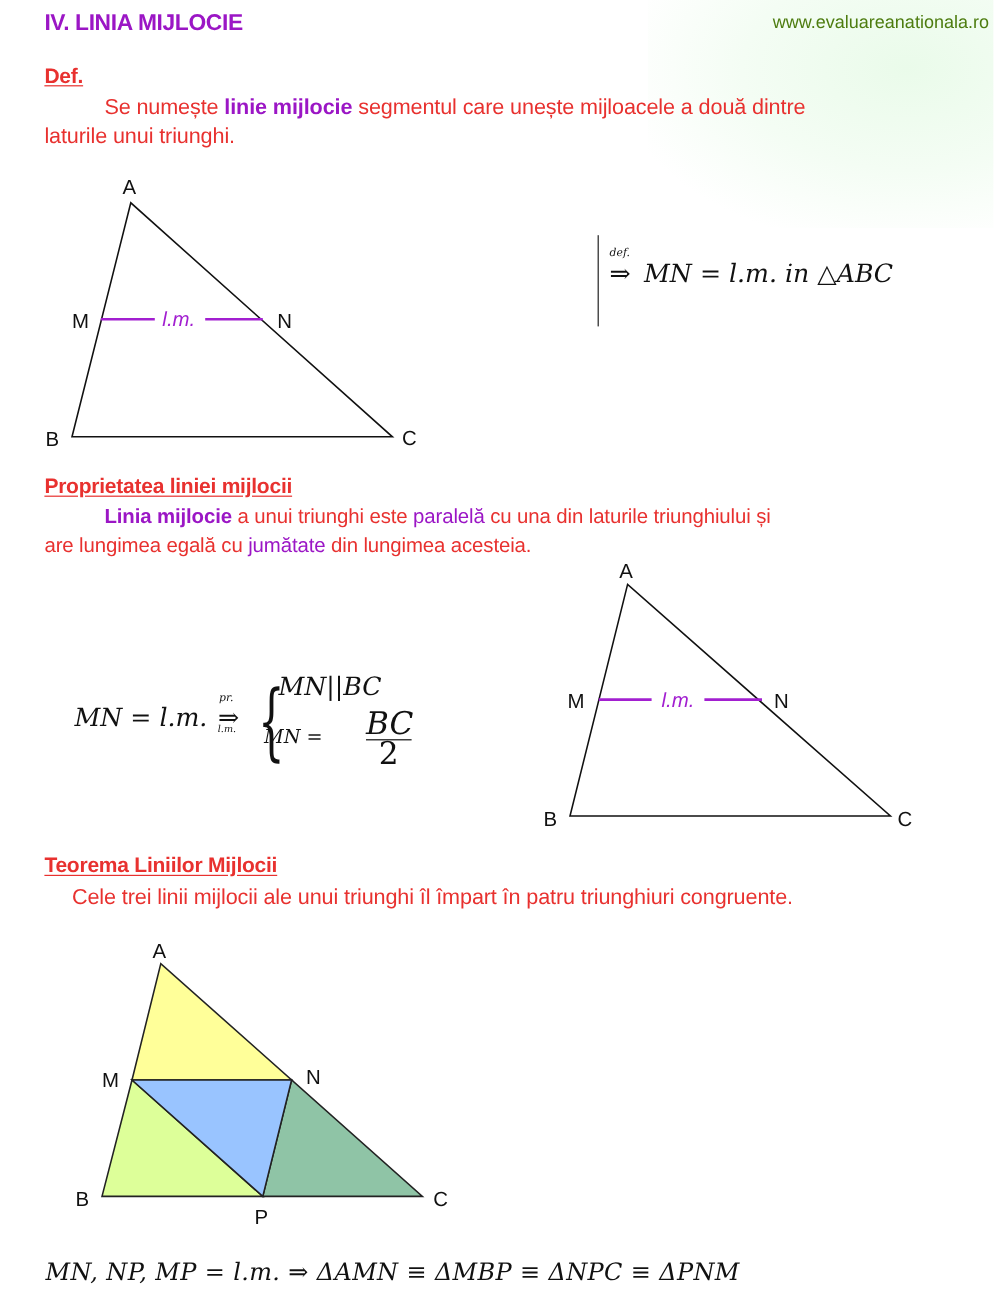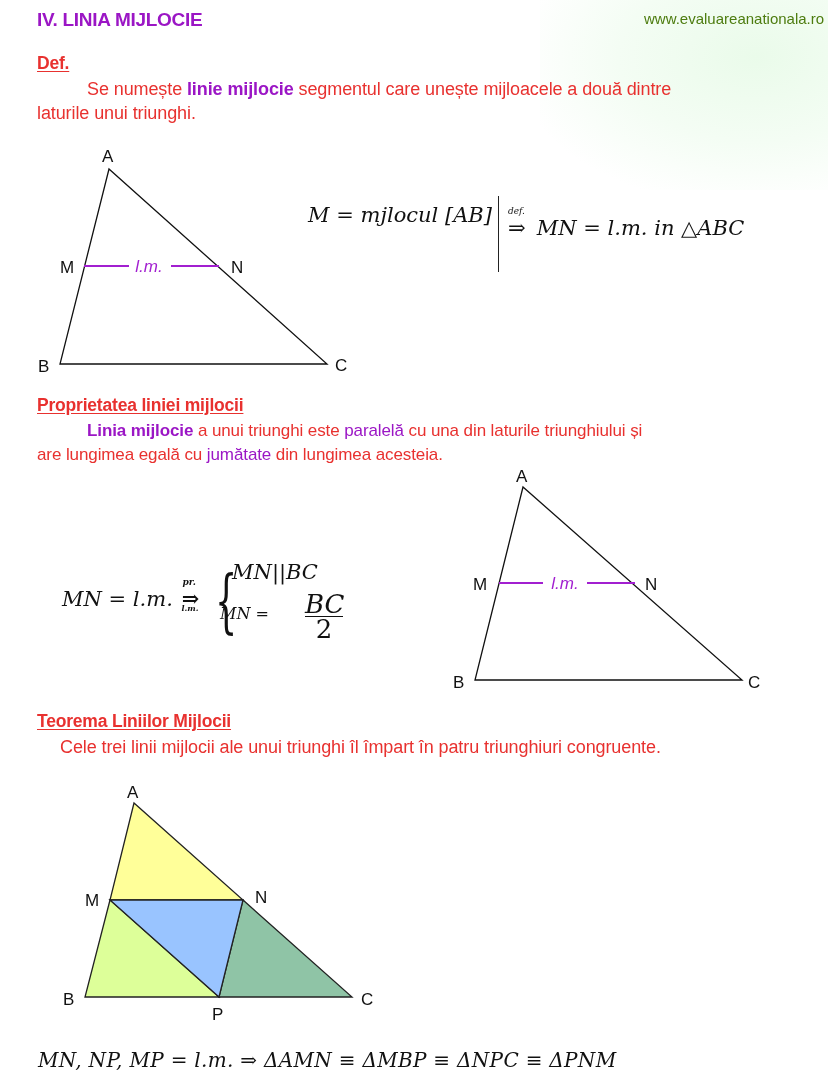--- a/index.html
+++ b/index.html
@@ -44,40 +44,39 @@
   <line x1="141" y1="126" x2="189" y2="126" stroke="#a21fd0" stroke-width="2.2"></line>
   <text x="119" y="132" text-anchor="middle" font-family="DejaVu Serif, serif" font-style="italic" font-size="17" fill="#a21fd0">l.m.</text>
   <text x="72" y="22" font-size="17" fill="#111">A</text>
   <text x="8" y="232" font-size="17" fill="#111">B</text>
   <text x="305" y="231" font-size="17" fill="#111">C</text>
   <text x="30" y="133" font-size="17" fill="#111">M</text>
   <text x="201" y="133" font-size="17" fill="#111">N</text>
 </svg>
 
 <div class="abs math" style="left:292px; top:196px; font-size:21px; line-height:38px; text-align:right; width:200px;">
-  <div>M = mjlocul [AB]</div>
 </div>
 <div class="abs" style="left:498px; top:196px; width:1px; height:76px; background:#222;"></div>
 <div class="abs math" style="left:508px; top:216px; font-size:21px;">
   <span style="position:relative; display:inline-block; width:22px;">
     <span style="position:absolute; top:-10px; left:0; font-size:9px;">def.</span>
     <span class="up">⇒</span>
   </span>
   <span>MN = l.m. in △ABC</span>
 </div>
 
 <div class="abs heading" style="left:37px; top:395px;">Proprietatea liniei mijlocii</div>
 <div class="abs para" style="left:37px; top:419px; width:760px; font-size:17px;">
   <span class="indent"></span><span class="purple bold">Linia mijlocie</span><span> a unui triunghi este </span><span class="purple">paralelă</span><span> cu una din laturile triunghiului și</span><br>
   <span>are lungimea egală cu </span><span class="purple">jumătate</span><span> din lungimea acesteia.</span>
 </div>
 
 <div class="abs math" style="left:62px; top:586px; font-size:21px;">
   <span>MN = l.m.</span>
-  <span style="position:relative; display:inline-block; width:22px; text-align:center;font-weight:bold;">
+  <span style="position:relative; display:inline-block; width:22px; text-align:center;">
     <span style="position:absolute; top:-9px; left:3px; font-size:9px;">pr.</span>
     <span class="up">⇒</span>
     <span style="position:absolute; top:17px; left:2px; font-size:8px;">l.m.</span>
   </span>
 </div>
 <div class="abs" style="left:215px; top:556px; font-family:'DejaVu Serif',serif; font-size:70px; line-height:90px; color:#111; transform:scaleX(0.5); transform-origin:left;">{</div>
 <div class="abs math" style="left:232px; top:560px; font-size:21px;">MN||BC</div>
 <div class="abs math" style="left:220px; top:604px; font-size:16px;">
   <span>MN =</span>
 </div>

